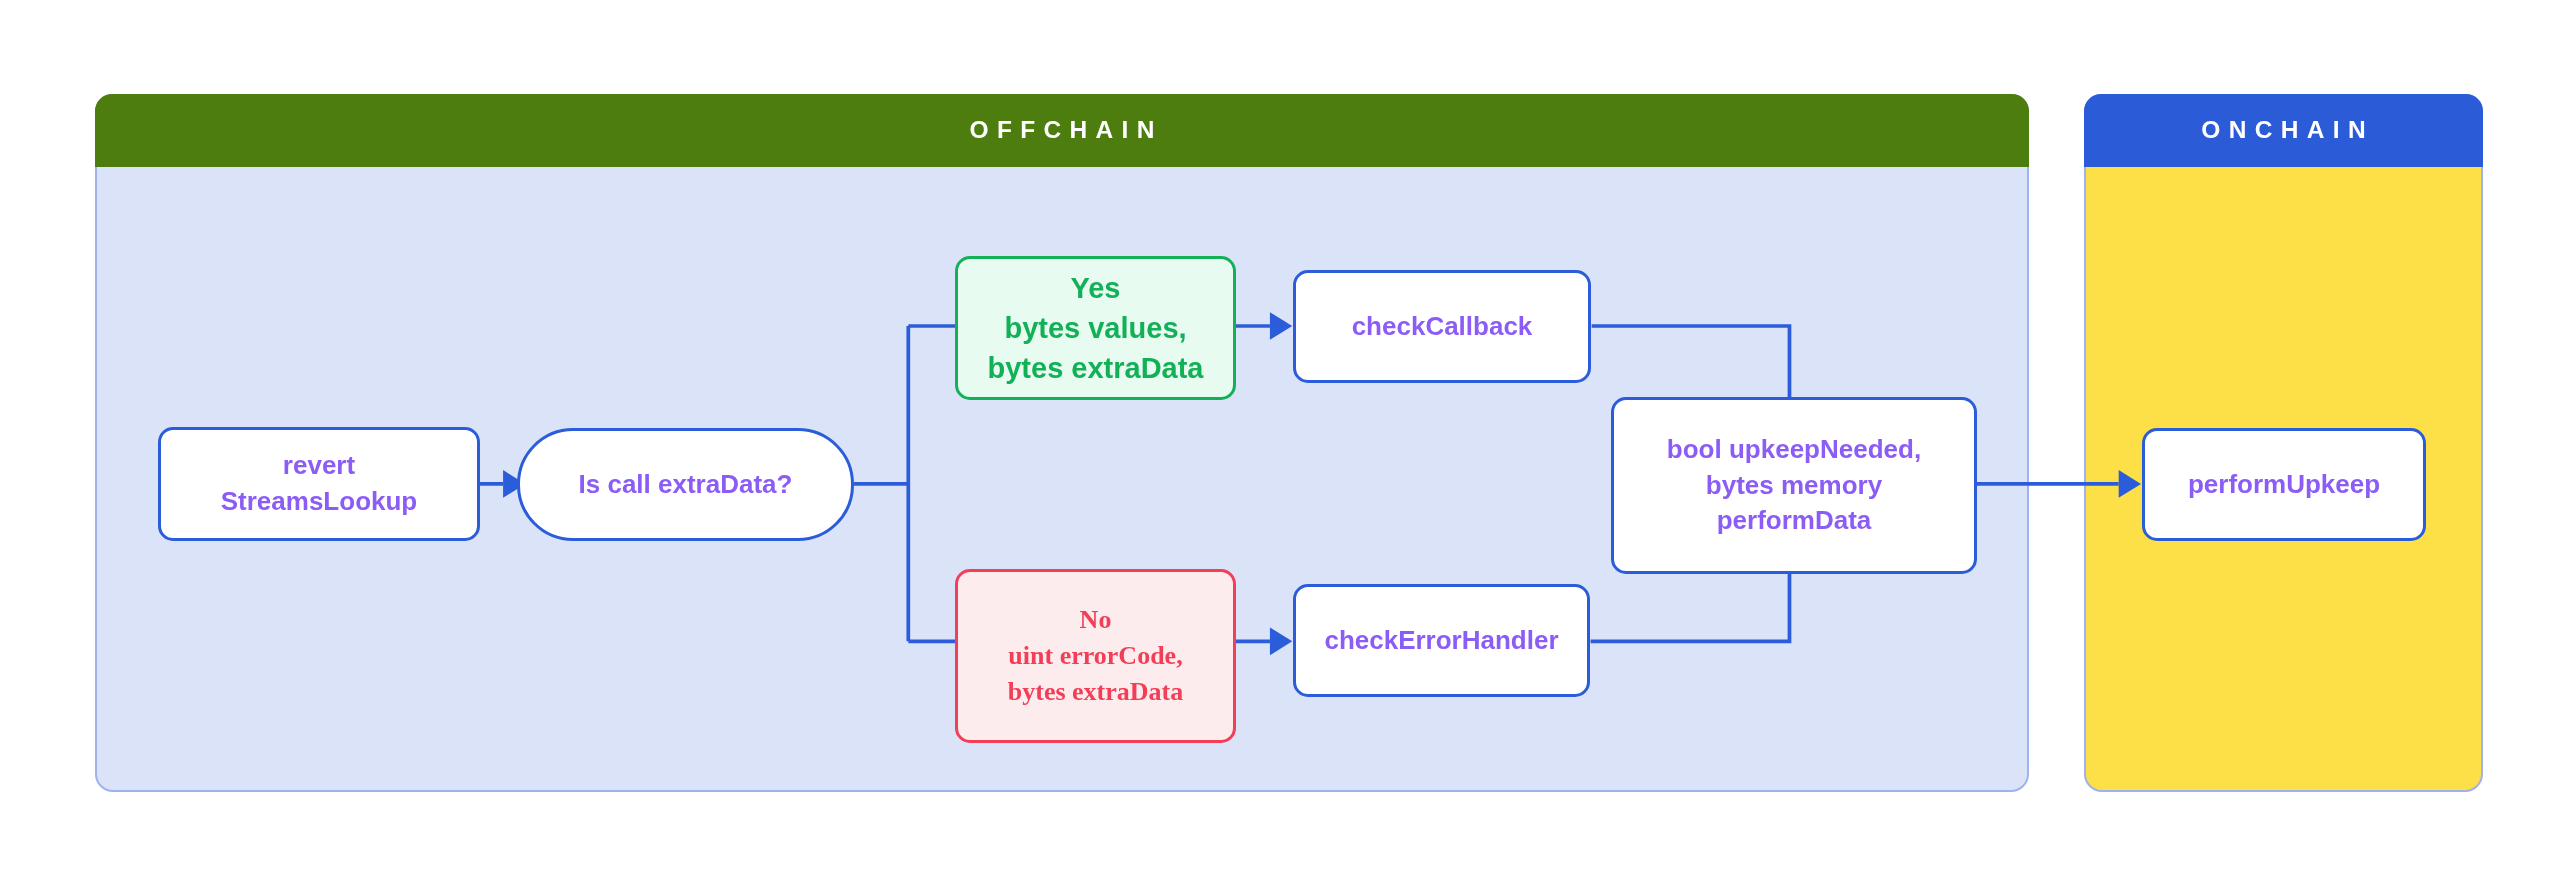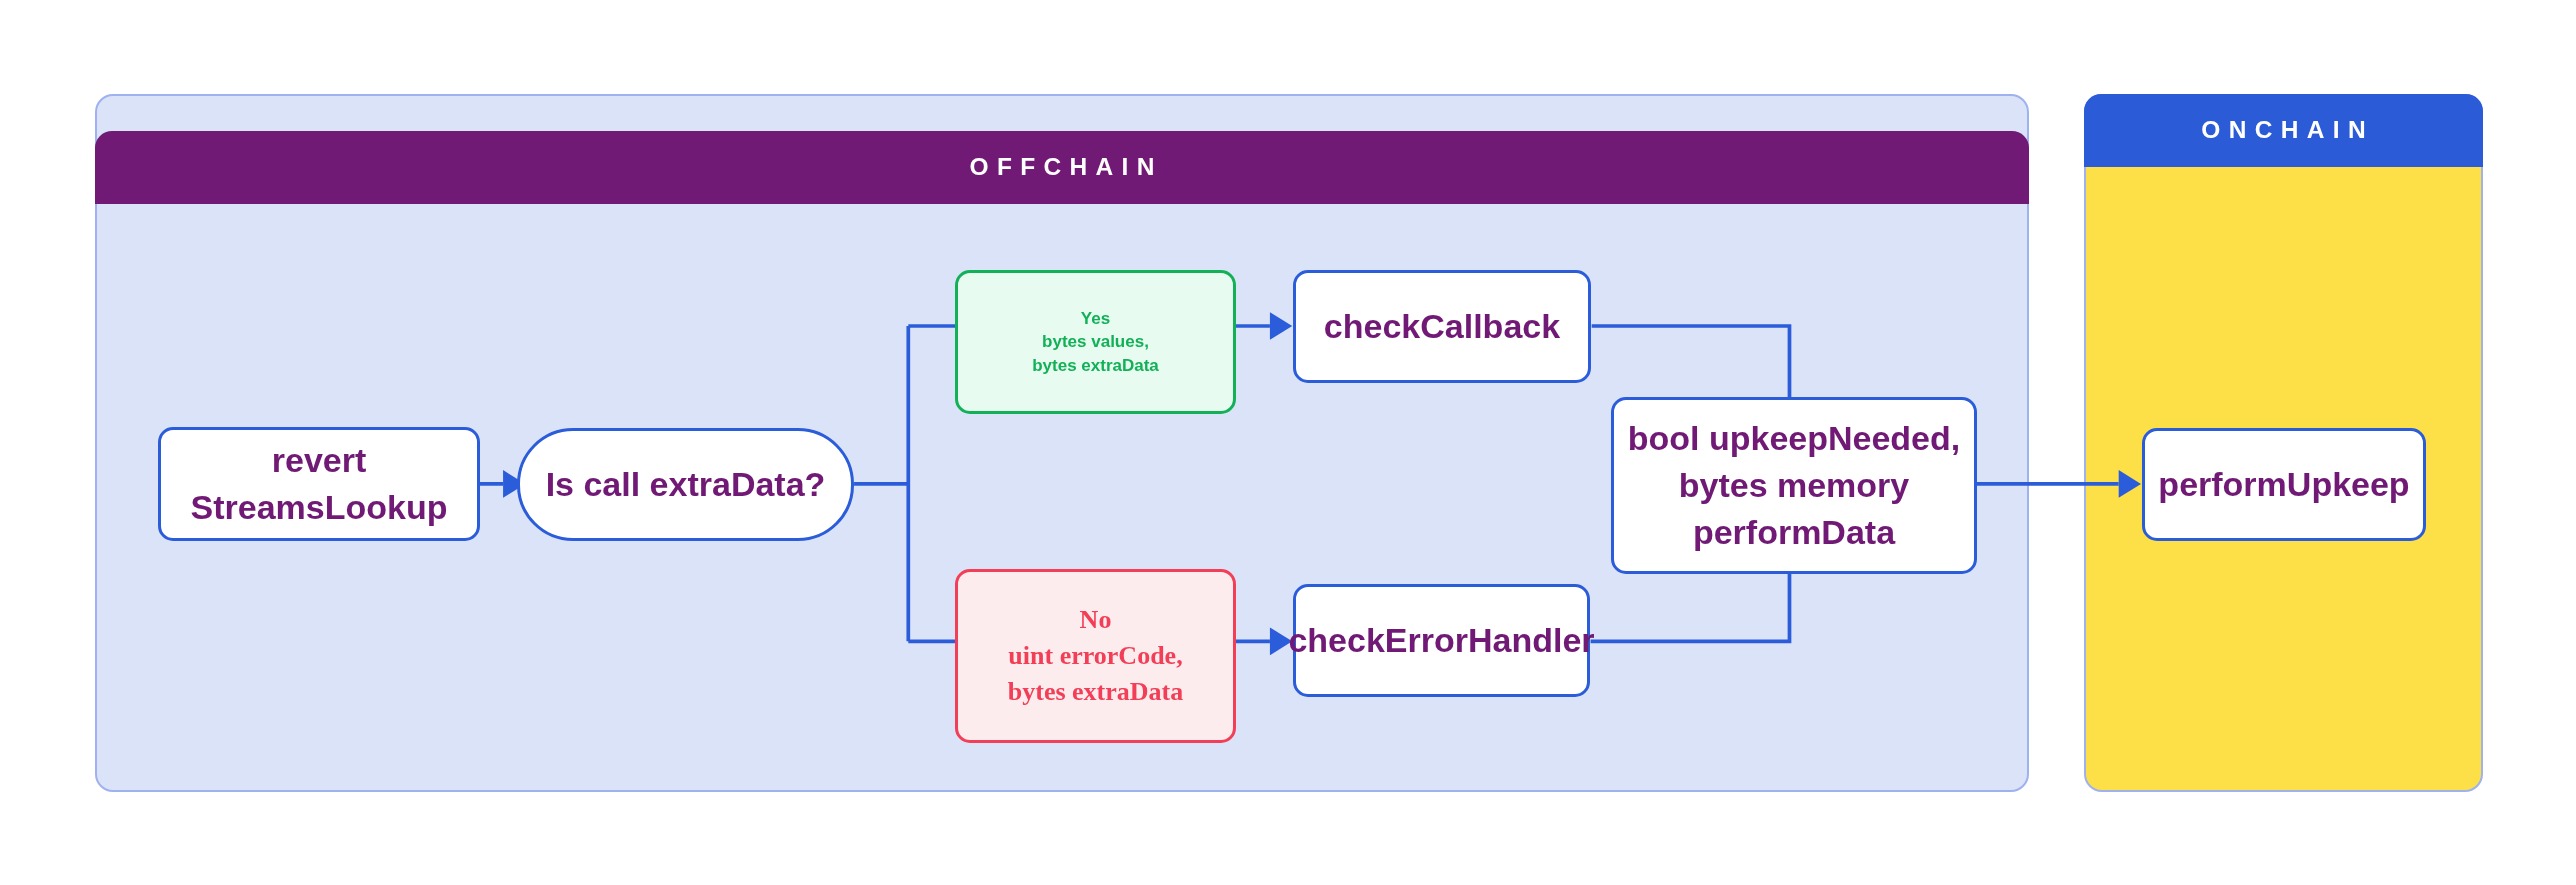--- a/index.html
+++ b/index.html
@@ -37,21 +37,21 @@
     border-radius: 17px 17px 0 0;
     display: flex;
     align-items: center;
     justify-content: center;
     color: #ffffff;
     font-size: 24.5px;
     font-weight: 600;
     letter-spacing: 0.34em;
     text-indent: 0.34em;
   }
-  #offchain-header { background: #701a75; margin-top: 37px; }
+  #offchain-header { background: #4d7c0f; }
   #onchain-header  { background: #2c5bd8; }
 
   
   #connector-layer {
     position: absolute;
     left: 0; top: 0;
     z-index: 2;
   }
   .edge {
     fill: none;
@@ -61,34 +61,34 @@
   .arrowhead { fill: #2b5cd9; stroke: none; }
 
   
   .node {
     position: absolute;
     box-sizing: border-box;
     z-index: 3;
     border: 3.2px solid #2b5cd9;
     border-radius: 15px;
     background: #ffffff;
-    color: #701a75;
+    color: #8b5cf6;
     display: flex;
     flex-direction: column;
     align-items: center;
     justify-content: center;
     text-align: center;
     font-weight: bold;
-    font-size: 34px;
+    font-size: 26px;
     line-height: 1.38;
   }
   #node-revert            { left: 158px;  top: 427px;  width: 322px; height: 114px; }
   #node-is-call-successful{ left: 517px;  top: 428px;  width: 337px; height: 113px; border-radius: 56px; }
-  #node-yes               { left: 955px; top: 270px;  width: 281px; height: 144px;
-                            background: #e7fbf1; border-color: #13b157; color: #13b157; font-size: 17px; }
+  #node-yes               { left: 955px; top: 256px;  width: 281px; height: 144px;
+                            background: #e7fbf1; border-color: #13b157; color: #13b157; font-size: 29px; }
   #node-check-callback    { left: 1293px; top: 270px;  width: 298px; height: 113px; }
   #node-no                { left: 955px; top: 569px; width: 281px; height: 174px;
                             background: #fdeced; border-color: #f23e56; color: #f23e56; font-size: 26px; font-family: Liberation Serif, serif; }
   #node-check-error-handler { left: 1293px; top: 584px; width: 297px; height: 113px; }
   #node-upkeep-needed     { left: 1611px; top: 397px;  width: 366px; height: 177px; }
   #node-perform-upkeep    { left: 2142px; top: 428px;  width: 284px; height: 113px; }
 </style>
 </head>
 <body>
 

